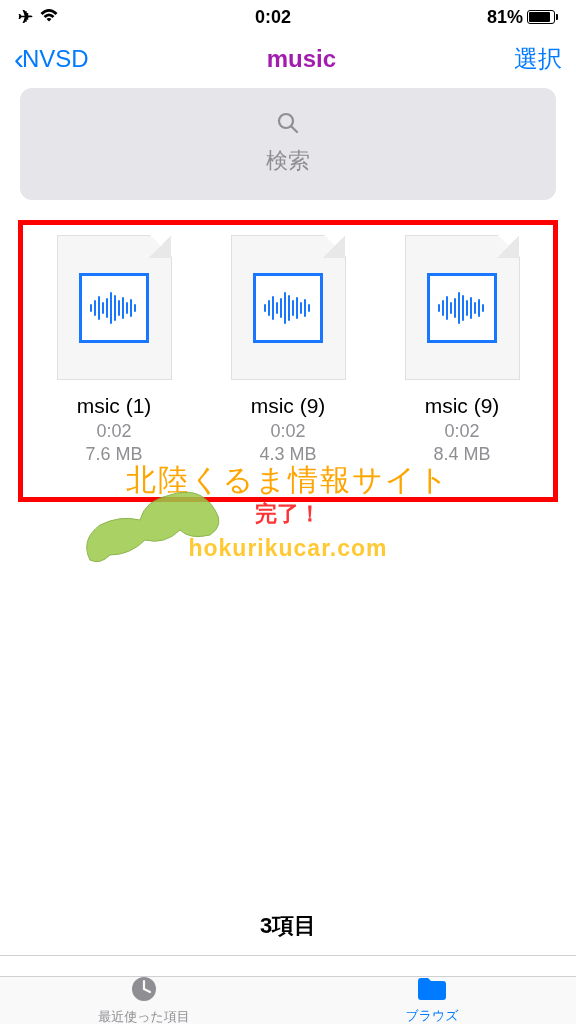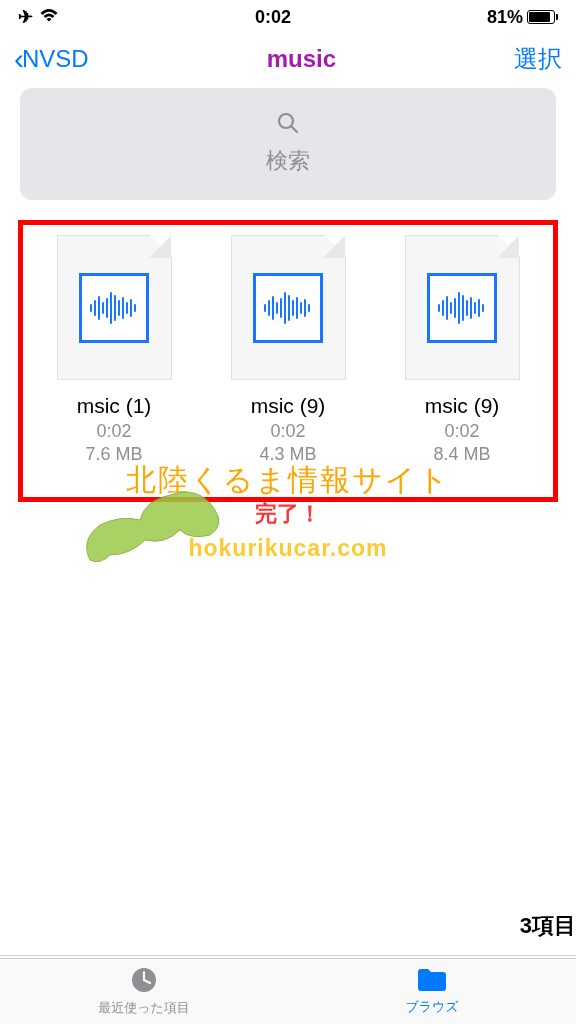--- a/index.html
+++ b/index.html
@@ -201,33 +201,33 @@
       color: #ffc933;
       text-shadow: -1px -1px 0 #fff, 1px -1px 0 #fff, -1px 1px 0 #fff, 1px 1px 0 #fff;
       margin-top: 6px;
       letter-spacing: 1px;
     }
     .item-count {
       position: absolute;
       bottom: 68px;
       left: 0;
       right: 0;
-      text-align: right;
+      text-align: center;
       font-size: 22px;
       font-weight: 700;
       color: #000;
       padding-bottom: 14px;
       border-bottom: 1px solid #d0d0d0;
     }
     .tab-bar {
       position: absolute;
       bottom: 0;
       left: 0;
       right: 0;
-      height: 66px;
+      height: 48px;
       border-top: 1px solid #d0d0d0;
       background: #f9f9f9;
       display: flex;
     }
     .tab {
       flex: 1;
       display: flex;
       flex-direction: column;
       align-items: center;
       justify-content: center;

